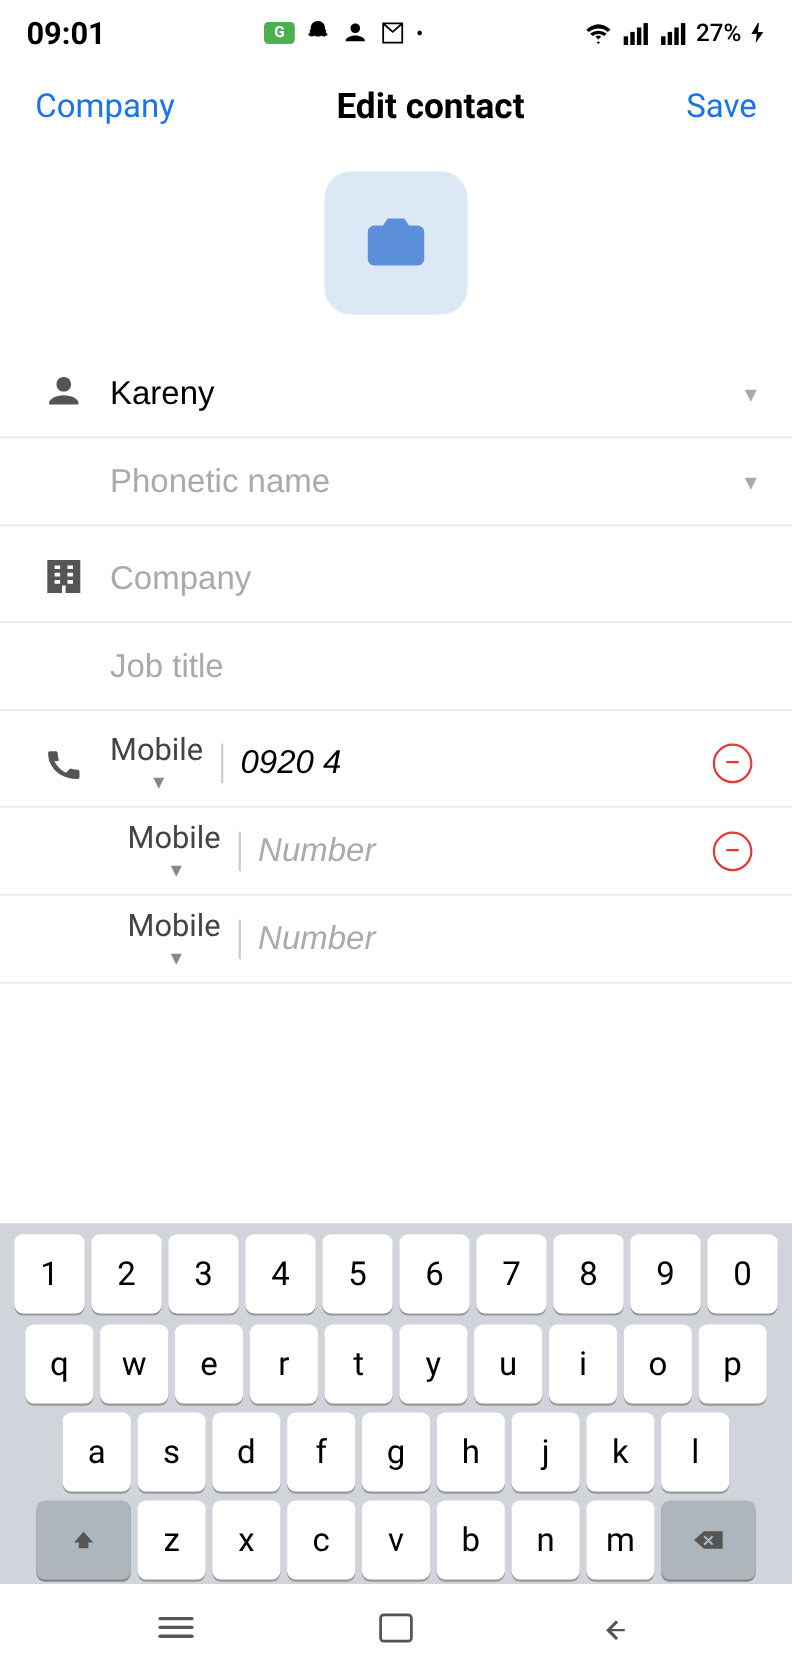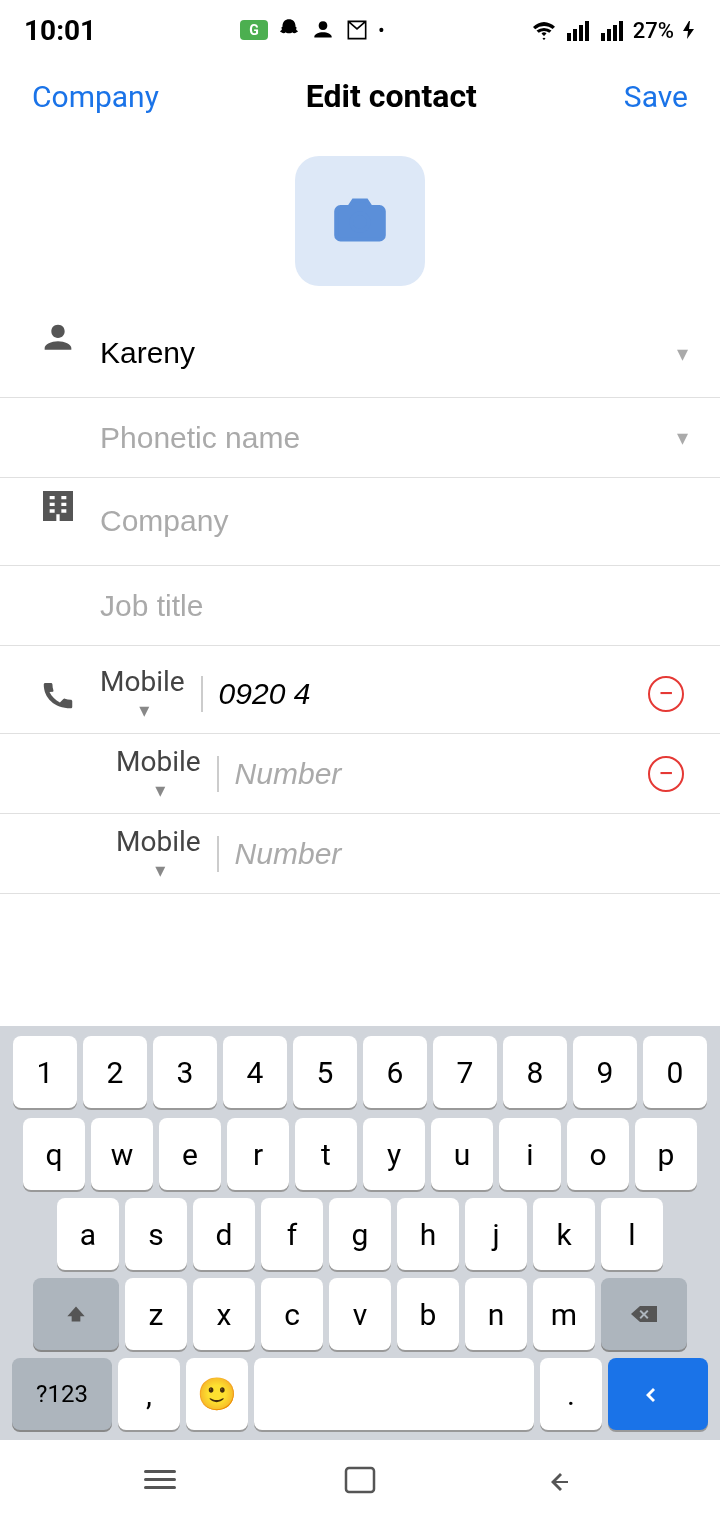--- a/index.html
+++ b/index.html
@@ -104,21 +104,21 @@
       height: 52px;
       fill: #5b8fd9;
     }
 
     
     .form-section {
       padding: 0;
     }
     .field-row {
       display: flex;
-      align-items: flex-start;
+      align-items: center;
       padding: 0 32px;
       min-height: 80px;
       border-bottom: 1px solid #e0e0e0;
       position: relative;
     }
     .field-row-icon {
       width: 52px;
       display: flex;
       align-items: center;
       justify-content: center;
@@ -344,21 +344,21 @@
     .nav-icon {
       display: flex;
       align-items: center;
       justify-content: center;
     }
   </style>
 </head>
 <body>
 
 <div class="status-bar">
-  <div class="status-bar-left">10:01</div>
+  <div class="status-bar-left">09:01</div>
   <div class="status-bar-icons">
     <span class="status-icon-green">G</span>
 
     <svg width="26" height="26" viewBox="0 0 24 24" fill="#000">
         <path d="M12 2C8.5 2 6 4.5 6 8v1c-.6.1-1 .6-1 1.1 0 .4.2.7.6.9-.3.8-1 1.5-1.6 2-.3.3-.1.8.3.9 1.2.3 1.3 1.1 2.7 1.1.8 0 1.5-.4 2-.9.5.5 1.3.9 3 .9 1.7 0 2.5-.4 3-.9.5.5 1.2.9 2 .9 1.4 0 1.5-.8 2.7-1.1.4-.1.6-.6.3-.9-.6-.5-1.3-1.2-1.6-2 .4-.2.6-.5.6-.9 0-.5-.4-1-1-1.1V8c0-3.5-2.5-6-6-6z"></path>
       </svg>
 
     <svg width="26" height="26" viewBox="0 0 24 24" fill="#000">
         <path d="M12 12c2.7 0 4-2 4-4s-1.3-4-4-4-4 2-4 4 1.3 4 4 4zm0 2c-4 0-8 2-8 4v1h16v-1c0-2-4-4-8-4z"></path>
       </svg>
@@ -543,32 +543,20 @@
     <div class="key key-letter">b</div>
     <div class="key key-letter">n</div>
     <div class="key key-letter">m</div>
     <div class="key key-letter key-special key-backspace">
       <svg width="30" height="22" viewBox="0 0 30 22" fill="#555">
           <path d="M11 3L2 11l9 8h17V3H11zm8.5 11.5l-1.4 1.4L15 12.8l-3.1 3.1-1.4-1.4 3.1-3.1-3.1-3.1 1.4-1.4 3.1 3.1 3.1-3.1 1.4 1.4-3.1 3.1 3.1 3.1z"></path>
         </svg>
     </div>
   </div>
 
-  <div class="keyboard-row" style="padding-bottom: 10px;">
-    <div class="key key-special key-123">?123</div>
-    <div class="key key-comma">,</div>
-    <div class="key key-emoji">🙂</div>
-    <div class="key key-space"></div>
-    <div class="key key-period">.</div>
-    <div class="key key-enter">
-      <svg width="28" height="22" viewBox="0 0 28 22" fill="white">
-          <path d="M24 4v8H6l5-5-2-2L2 12l7 7 2-2-5-5h18V4h-2z"></path>
-        </svg>
-    </div>
-  </div>
 
   <div class="keyboard-bottom-nav">
     <div class="nav-icon">
       <svg width="40" height="32" viewBox="0 0 40 32" fill="#555">
         <rect x="4" y="6" width="32" height="3" rx="1.5"></rect>
         <rect x="4" y="14" width="32" height="3" rx="1.5"></rect>
         <rect x="4" y="22" width="32" height="3" rx="1.5"></rect>
       </svg>
     </div>
     <div class="nav-icon">

